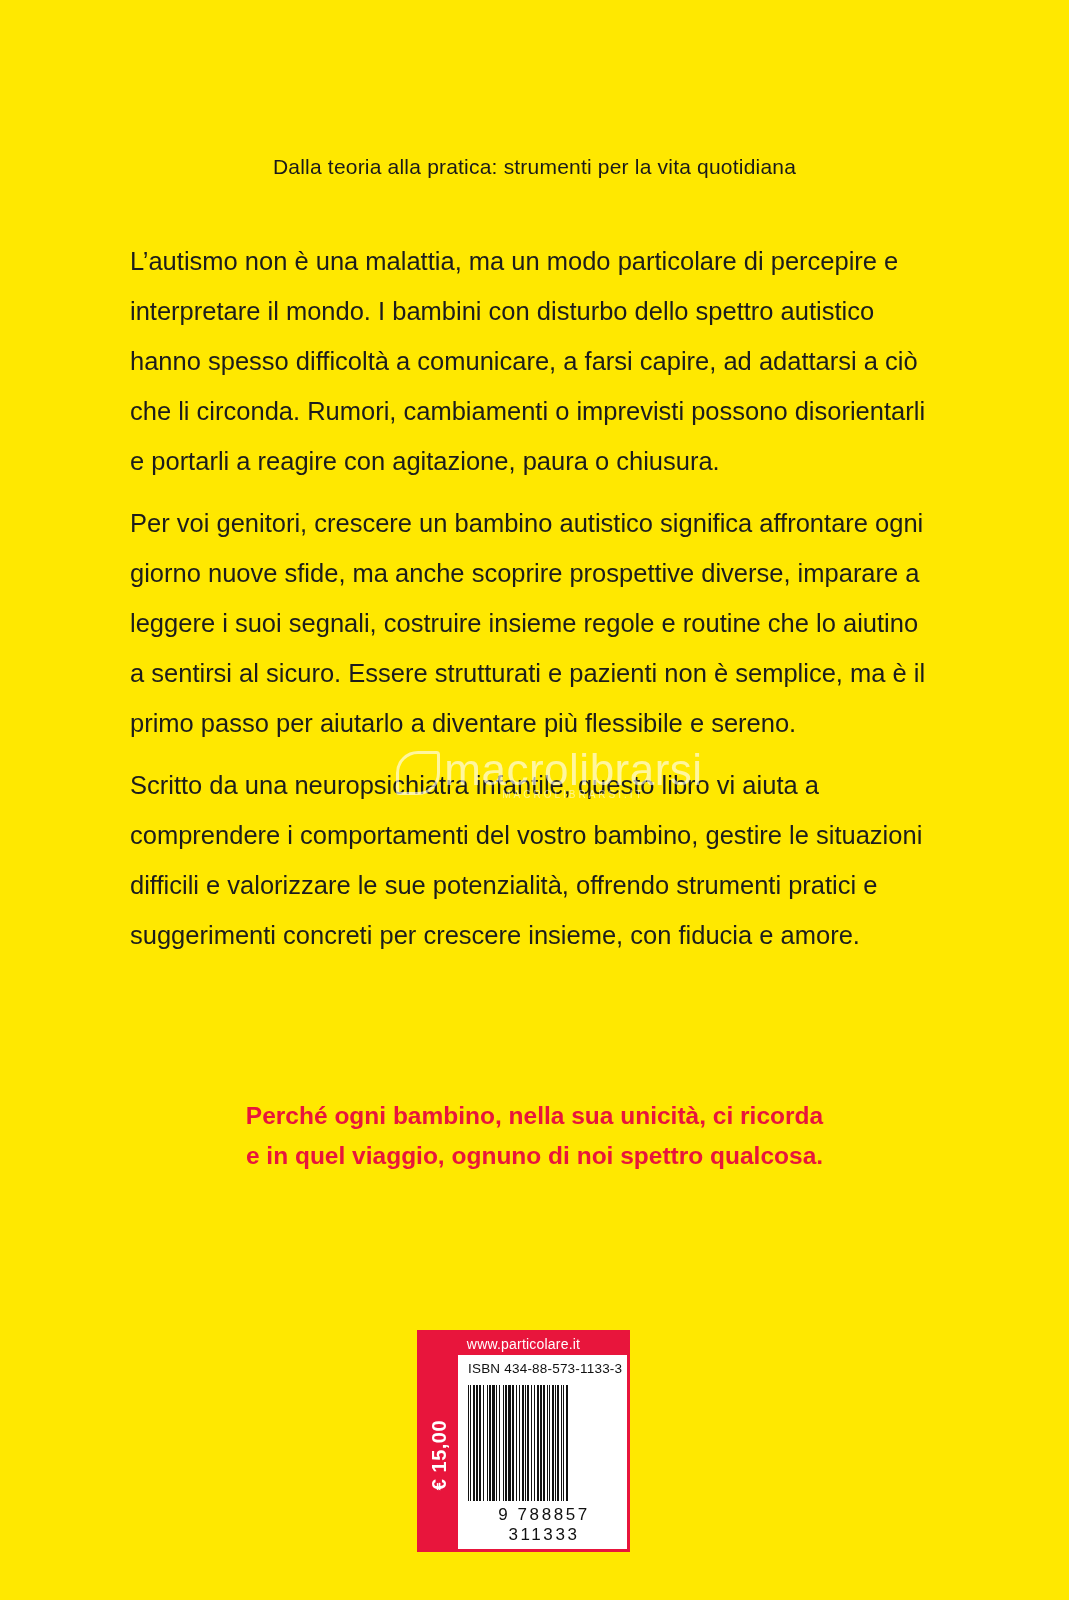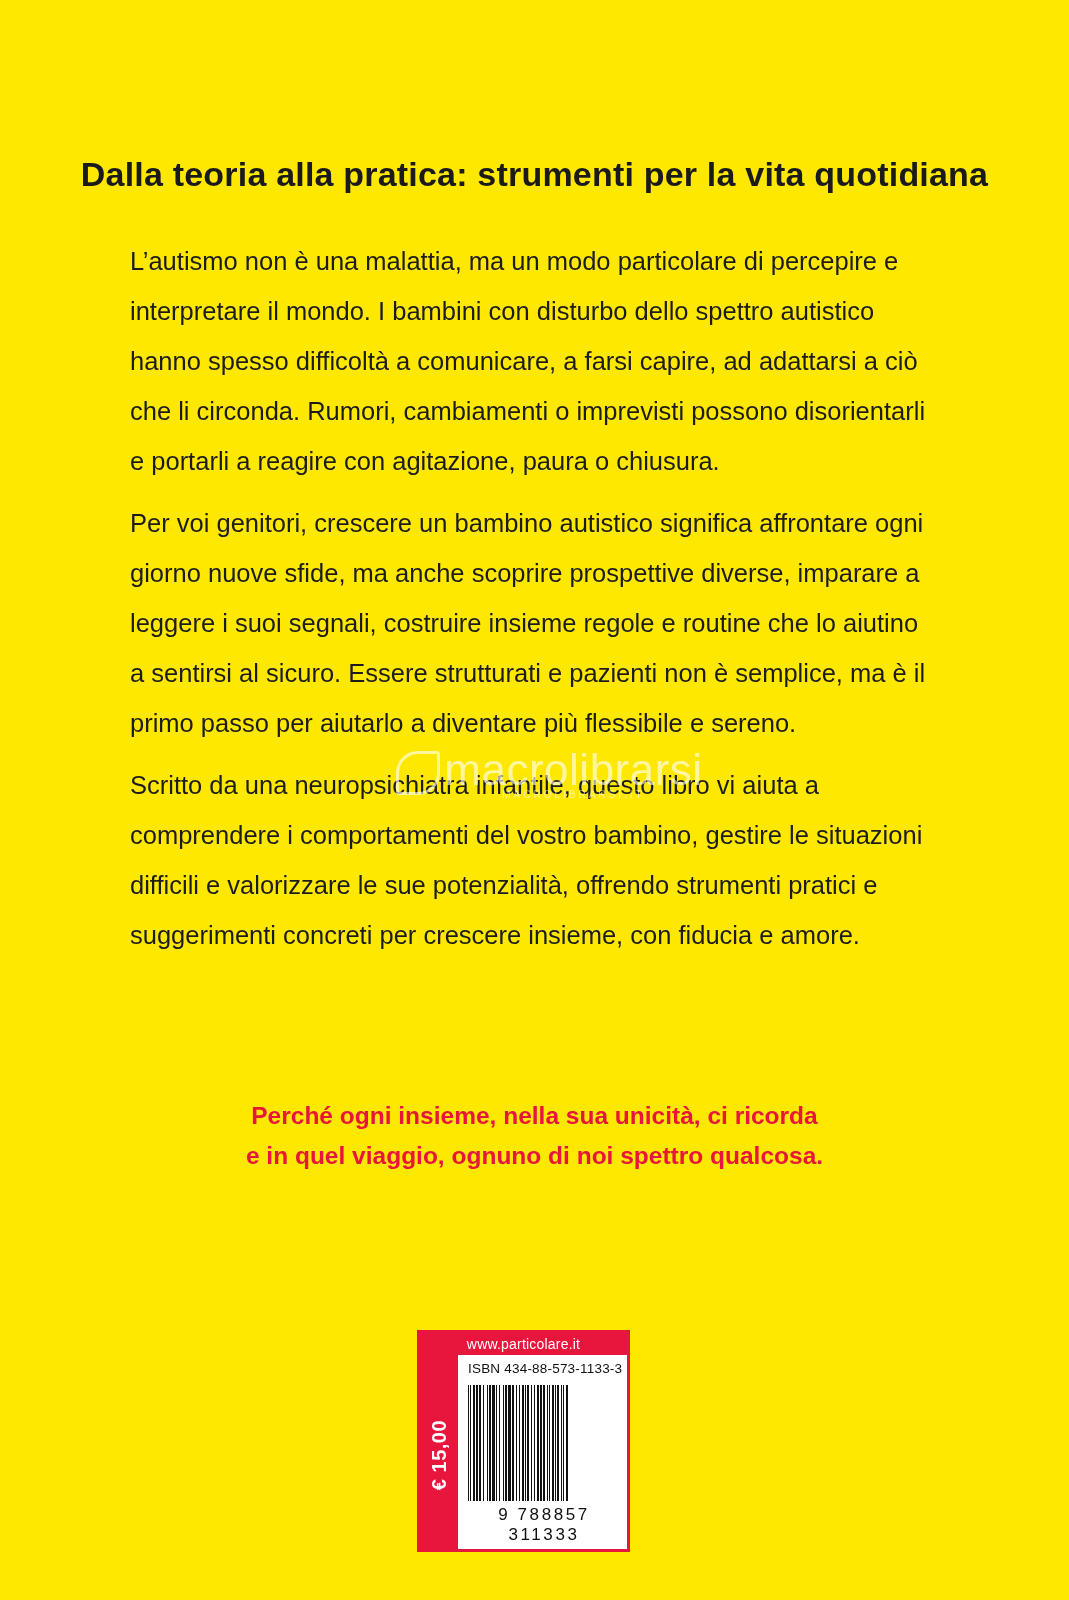--- a/index.html
+++ b/index.html
@@ -30,22 +30,22 @@
     font-weight: bold;
     letter-spacing: 2.2px;
   }
   .subtitle {
     position: absolute;
     top: 155px;
     left: 0;
     width: 100%;
     text-align: center;
     color: #1a1a1a;
-    font-size: 34px;
-    font-weight: bold;
+    font-size: 21px;
+    font-weight: normal;
     letter-spacing: 0.2px;
   }
   .body-text {
     position: absolute;
     left: 130px;
     right: 130px;
     top: 236px;
     color: #1c1c1c;
     font-size: 25.5px;
     line-height: 50px;
@@ -192,21 +192,21 @@
 
   <div class="subtitle">Dalla teoria alla pratica: strumenti per la vita quotidiana</div>
 
   <div class="body-text">
     <p>L’autismo non è una malattia, ma un modo particolare di percepire e interpretare il mondo. I bambini con disturbo dello spettro autistico hanno spesso difficoltà a comunicare, a farsi capire, ad adattarsi a ciò che li circonda. Rumori, cambiamenti o imprevisti possono disorientarli e portarli a reagire con agitazione, paura o chiusura.</p>
     <p>Per voi genitori, crescere un bambino autistico significa affrontare ogni giorno nuove sfide, ma anche scoprire prospettive diverse, imparare a leggere i suoi segnali, costruire insieme regole e routine che lo aiutino a sentirsi al sicuro. Essere strutturati e pazienti non è semplice, ma è il primo passo per aiutarlo a diventare più flessibile e sereno.</p>
     <p>Scritto da una neuropsichiatra infantile, questo libro vi aiuta a comprendere i comportamenti del vostro bambino, gestire le situazioni difficili e valorizzare le sue potenzialità, offrendo strumenti pratici e suggerimenti concreti per crescere insieme, con fiducia e amore.</p>
   </div>
 
   <div class="closing">
-    <div>Perché ogni insieme, nella sua unicità, ci ricorda</div>
+    <div>Perché ogni bambino, nella sua unicità, ci ricorda</div>
     <div>e in quel viaggio, ognuno di noi spettro qualcosa.</div>
   </div>
 
   <div class="watermark">
     <span class="wm-inner">
       <span class="wm-leaf"></span>
       <span>macrolibrarsi</span>
       <span class="wm-sub">MACROLIBRARSI.IT</span>
     </span>
   </div>

